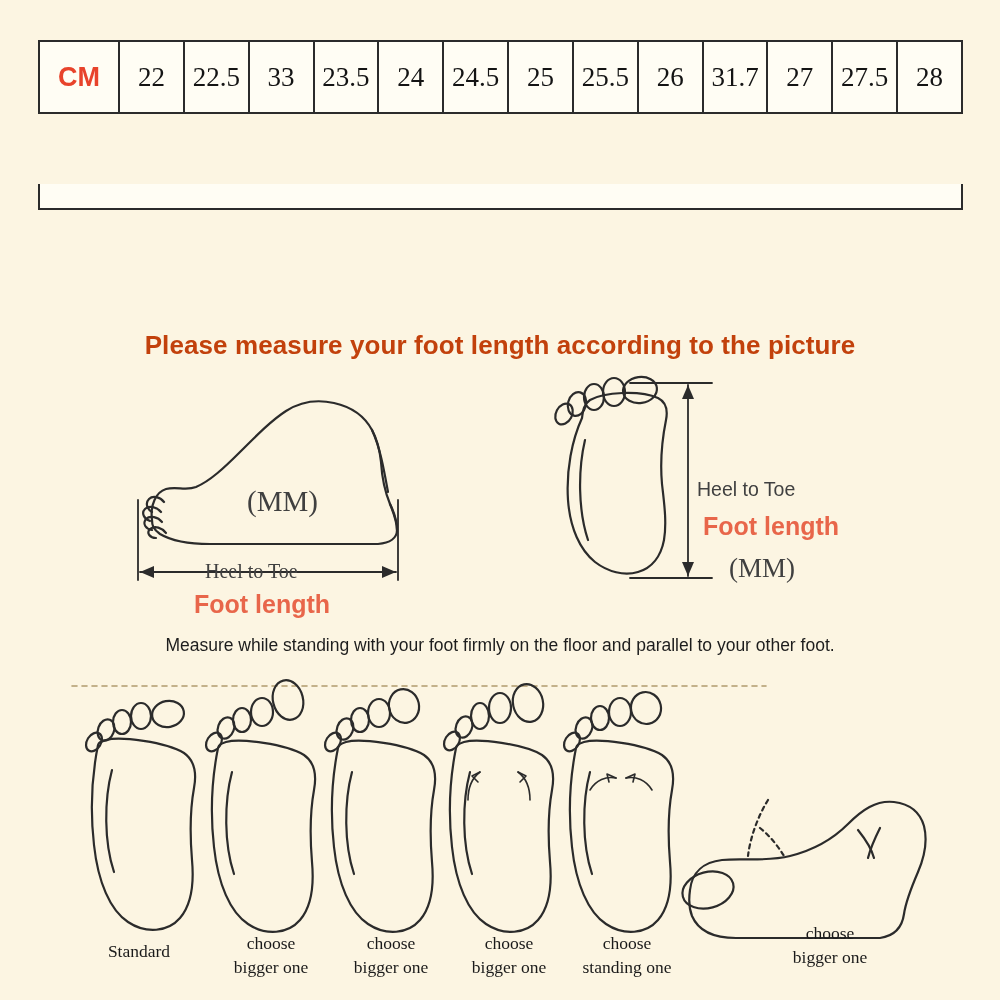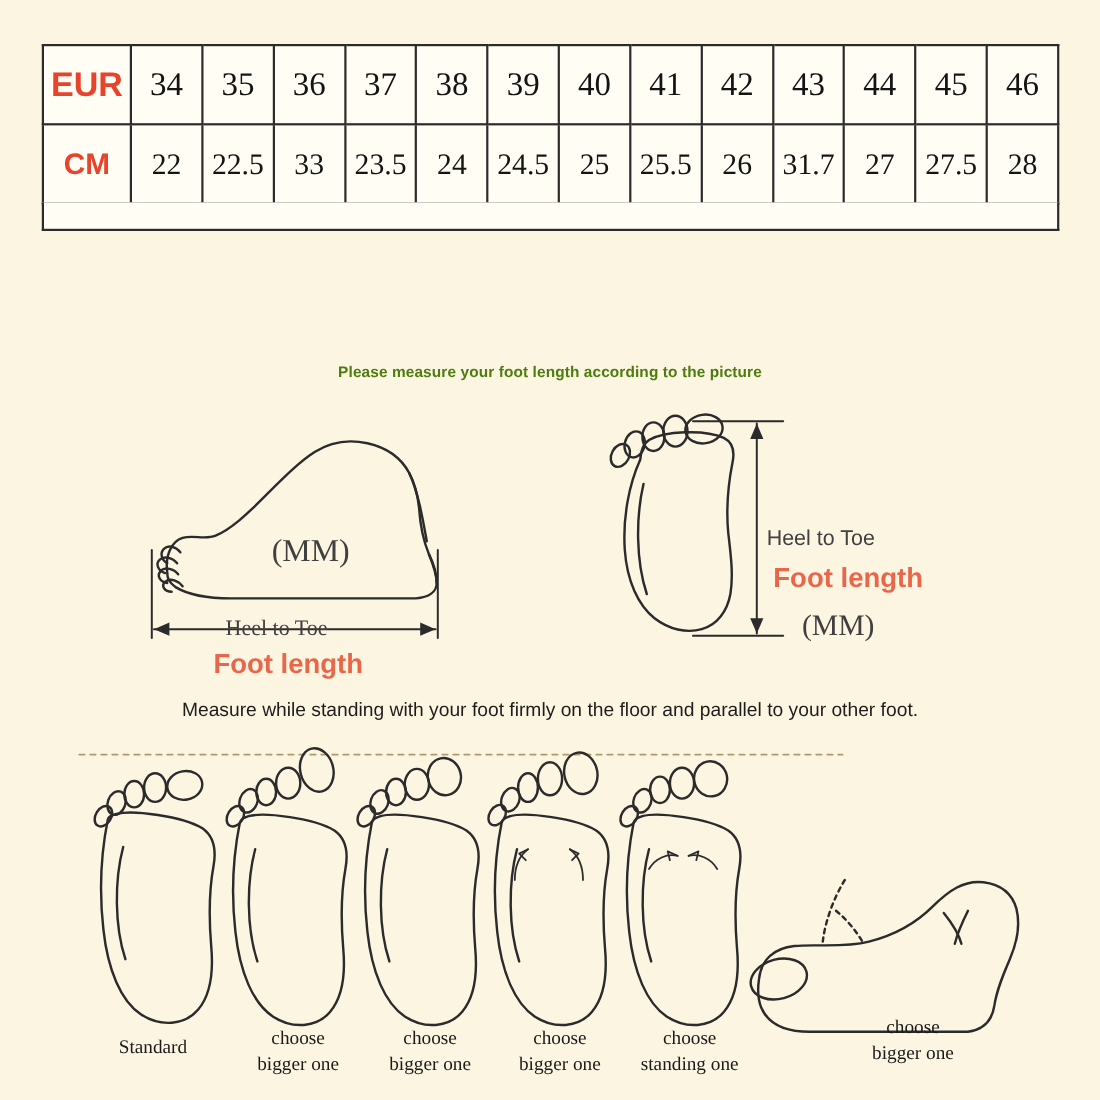--- a/index.html
+++ b/index.html
@@ -58,23 +58,23 @@
     box-sizing: border-box;
   }
 
   
   .measure-title {
     position: absolute;
     top: 330px;
     left: 0;
     width: 1000px;
     text-align: center;
-    font-size: 14px;
+    font-size: 26px;
     font-weight: bold;
-    color: #4d7c0f;
+    color: #c2410c;
     letter-spacing: .1px;
   }
   .measure-note {
     position: absolute;
     top: 635px;
     left: 0;
     width: 1000px;
     text-align: center;
     font-size: 17.5px;
     color: #1d1d1d;
@@ -119,36 +119,20 @@
   .c5 { left: 552px; top: 932px; width: 150px; }
   .c6 { left: 750px; top: 922px; width: 160px; }
 </style>
 </head>
 <body>
 
 <div id="page">
 
   <table class="size-table">
     <tbody>
-        <tr>
-      <td class="label">EUR</td>
-      <td>34</td>
-      <td>35</td>
-      <td>36</td>
-      <td>37</td>
-      <td>38</td>
-      <td>39</td>
-      <td>40</td>
-      <td>41</td>
-      <td>42</td>
-      <td>43</td>
-      <td>44</td>
-      <td>45</td>
-      <td>46</td>
-    </tr>
     <tr class="cm-row">
       <td class="label">CM</td>
       <td>22</td>
       <td>22.5</td>
       <td>33</td>
       <td>23.5</td>
       <td>24</td>
       <td>24.5</td>
       <td>25</td>
       <td>25.5</td>

